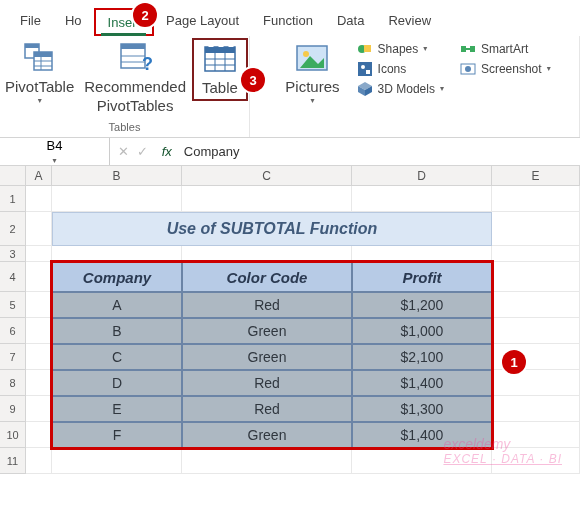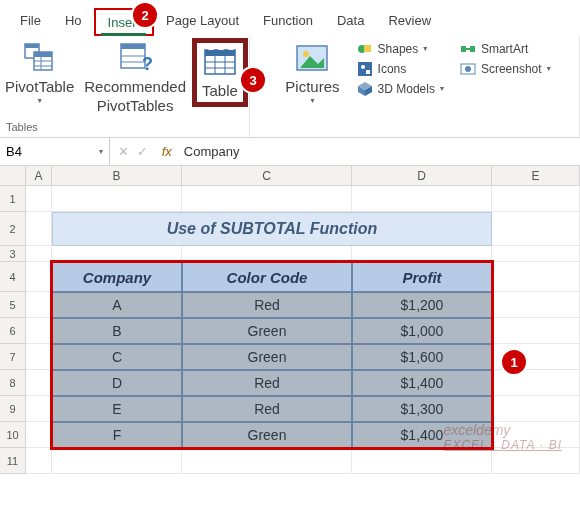--- a/index.html
+++ b/index.html
@@ -8,35 +8,35 @@
 
 .menubar { display: flex; height: 28px; background: #fff; padding-left: 8px; margin-top: 8px; }
 .menu-item { padding: 5px 12px; font-size: 13px; color: #444; position: relative; }
 .menu-item.active { border: 2px solid #c00; color: #217346; font-weight: 500; }
 .active-underline { position: absolute; bottom: -2px; left: 10%; right: 10%; height: 3px; background: #217346; }
 
 
 .ribbon { display: flex; height: 102px; background: #fff; border-bottom: 1px solid #d4d4d4; }
 .ribbon-group { display: flex; flex-direction: column; align-items: center; padding: 2px 6px 0 6px; border-right: 1px solid #e6e6e6; }
 .ribbon-group-body { display: flex; flex: 1; align-items: flex-start; gap: 2px; }
-.ribbon-group-label { font-size: 11px; color: #666; padding: 2px 0 4px 0; width: 100%; }
+.ribbon-group-label { font-size: 11px; color: #666; padding: 2px 0 4px 0; text-align: center; width: 100%; }
 .big-btn { display: flex; flex-direction: column; align-items: center; padding: 2px 4px; min-width: 56px; }
 .big-btn .icon { width: 36px; height: 36px; display: flex; align-items: center; justify-content: center; }
 .big-btn .lbl { font-size: 15px; color: #444; text-align: center; line-height: 1.25; margin-top: 2px; }
-.big-btn.box3 { border: 5px solid #7f1d1d; padding: 1px 3px; }
+.big-btn.box3 { border: 2px solid #7f1d1d; padding: 1px 3px; }
 .small-btns { display: flex; flex-direction: column; gap: 2px; padding-top: 2px; }
 .small-btn { display: flex; align-items: center; gap: 5px; padding: 1px 3px; font-size: 12px; color: #444; }
 .small-btn .si { width: 16px; height: 16px; }
 .drop-caret { font-size: 8px; color: #666; margin-top: -1px; }
 
 
 .fxrow { display: flex; align-items: center; height: 28px; border-bottom: 1px solid #d4d4d4; }
-.namebox { width: 110px; border-right: 1px solid #ccc; height: 100%; display: flex; align-items: center; padding: 0 6px; font-size: 13px; justify-content: space-between; }
+.namebox { width: 110px; border-right: 1px solid #ccc; height: 100%; display: flex; align-items: center; padding: 0 6px; font-size: 13px; justify-content: space-between; flex-direction: column; }
 .namebox .dd { font-size: 8px; color: #666; }
-.fx-label { width: 22px; text-align: center; font-style: italic; font-size: 13px; color: #a16207; }
+.fx-label { width: 22px; text-align: center; font-style: italic; font-size: 13px; color: #14532d; }
 .fx-btns { display: flex; gap: 8px; padding: 0 8px; color: #bbb; font-size: 13px; }
 .fx-input { flex: 1; padding: 0 6px; font-size: 13px; color: #333; }
 
 
 .sheet { position: relative; }
 .colhdrs { display: flex; height: 20px; background: #f3f2f1; border-bottom: 1px solid #d4d4d4; }
 .rowhdr { width: 26px; background: #f3f2f1; border-right: 1px solid #d4d4d4; border-bottom: 1px solid #d4d4d4; font-size: 11px; color: #555; display: flex; align-items: center; justify-content: center; }
 .colhdr { border-right: 1px solid #d4d4d4; font-size: 12px; color: #555; display: flex; align-items: center; justify-content: center; }
 .cA { width: 26px; }
 .cB { width: 130px; }
@@ -52,21 +52,21 @@
 
 
 .dt-header { background: #b7cbe6; font-weight: 700; font-style: italic; font-size: 15px; border: 1px solid #6b84a6; color: #2b3a52; }
 .dt-cell { background: #adb8c2; border: 1px solid #6b84a6; font-size: 14px; color: #30373f; }
 .sel-border { position: absolute; border: 3px solid #c00; pointer-events: none; }
 
 
 .callout { position: absolute; width: 24px; height: 24px; border-radius: 50%; background: #c00; color: #fff; font-weight: 700; font-size: 13px; display: flex; align-items: center; justify-content: center; box-shadow: 0 0 0 2px #fff; }
 
 
-.wm { position: absolute; right: 18px; bottom: 60px; opacity: 0.35; font-size: 14px; color: #7f1d1d; font-style: italic; pointer-events: none; }
+.wm { position: absolute; right: 18px; bottom: 46px; opacity: 0.35; font-size: 14px; color: #ec4899; font-style: italic; pointer-events: none; }
 .wm small { display: block; font-size: 12px; letter-spacing: 1px; text-decoration: underline; }
 </style>
 </head>
 <body>
 
 <div class="menubar">
   <div class="menu-item">File</div>
   <div class="menu-item">Ho</div>
   <div class="menu-item active">
     <span>Insert</span>
@@ -268,21 +268,21 @@
         <div class="cell cB dt-cell">B</div>
         <div class="cell cC dt-cell">Green</div>
         <div class="cell cD dt-cell">$1,000</div>
         <div class="cell cE"></div>
       </div>
     <div class="gridrow">
         <div class="rowhdr">7</div>
         <div class="cell cA"></div>
         <div class="cell cB dt-cell">C</div>
         <div class="cell cC dt-cell">Green</div>
-        <div class="cell cD dt-cell">$1,600</div>
+        <div class="cell cD dt-cell">$2,100</div>
         <div class="cell cE"></div>
       </div>
     <div class="gridrow">
         <div class="rowhdr">8</div>
         <div class="cell cA"></div>
         <div class="cell cB dt-cell">D</div>
         <div class="cell cC dt-cell">Red</div>
         <div class="cell cD dt-cell">$1,400</div>
         <div class="cell cE"></div>
       </div>

